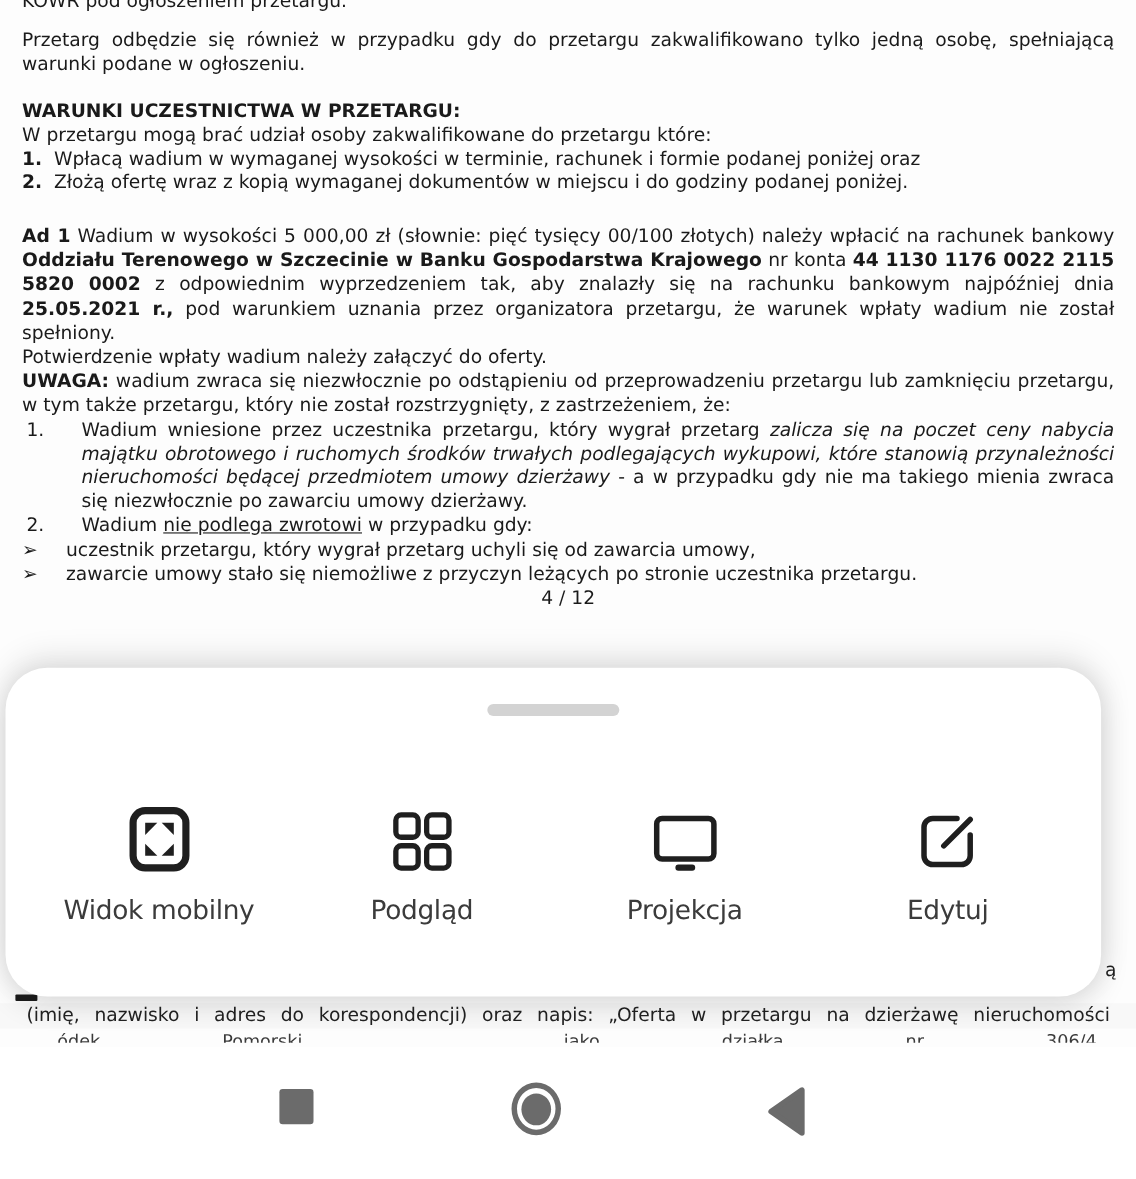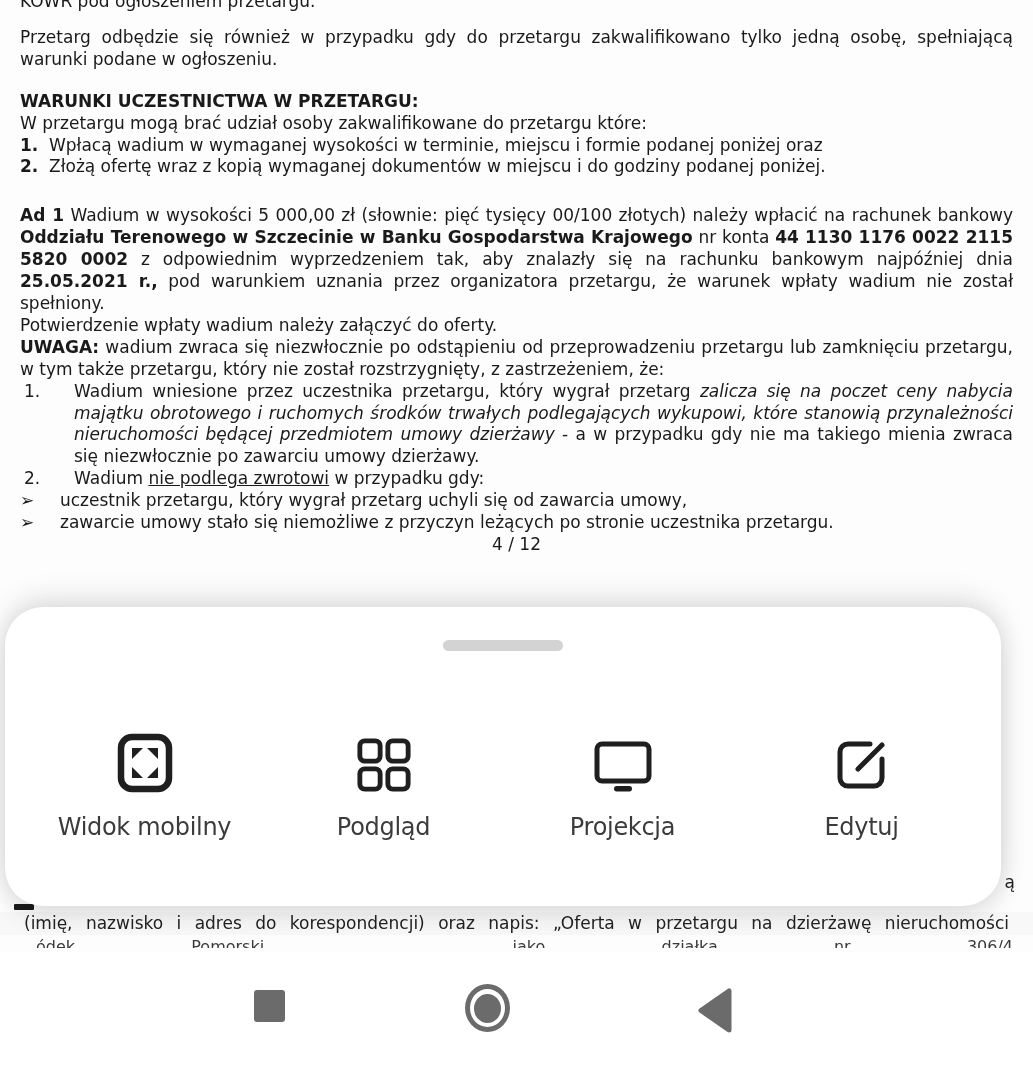--- a/index.html
+++ b/index.html
@@ -28,21 +28,21 @@
   
   .frag{position:absolute;color:#1f1f1f;font-size:17px;z-index:2;}
   .frag-a{top:872px;right:18px;}
   .frag-b{top:940px;right:10px;margin-top:48px;}
   .frag-sliver{position:absolute;left:14px;top:904px;width:20px;height:6px;background:#1c1c1c;
                border-radius:1px;z-index:2;}
   .bottom-line{position:absolute;top:912px;left:0;right:0;padding:0 24px;color:#222;
                font-size:17px;line-height:23px;text-align:justify;text-align-last:justify;z-index:2;
                background:#f8f8f8;}
   .bottom-cut{position:absolute;top:937px;left:0;right:0;height:11px;overflow:hidden;
-              padding:0 20px;color:#3a3a3a;font-size:16px;text-align:justify;text-align-last:justify;z-index:2;}
+              padding:0 36px;color:#3a3a3a;font-size:16px;text-align:justify;text-align-last:justify;z-index:2;}
 
   
   .sheet{position:absolute;left:5px;top:607px;width:996px;height:299px;background:#ffffff;
          border-radius:38px;z-index:5;
          box-shadow:0 -10px 28px rgba(0,0,0,0.10),0 8px 26px rgba(0,0,0,0.12);}
   .handle{position:absolute;top:33px;left:50%;transform:translateX(-50%);
           width:120px;height:11px;border-radius:6px;background:#d3d3d3;}
   .actions{position:absolute;top:126px;left:0;right:0;display:flex;justify-content:center;}
   .action{width:239px;display:flex;flex-direction:column;align-items:center;cursor:pointer;}
   .icon-box{height:60px;display:flex;align-items:flex-end;justify-content:center;}
@@ -66,21 +66,21 @@
 <div class="screen">
 
   <div class="doc">
     <p>KOWR pod ogłoszeniem przetargu.</p>
     <p class="gap-sm">Przetarg odbędzie się również w przypadku gdy do przetargu zakwalifikowano tylko jedną osobę, spełniającą warunki podane w ogłoszeniu.</p>
 
     <p class="b gap-md">WARUNKI UCZESTNICTWA W PRZETARGU:</p>
     <p>W przetargu mogą brać udział osoby zakwalifikowane do przetargu które:</p>
     <div class="hrow">
       <span class="num">1.</span>
-      <span class="txt">Wpłacą wadium w wymaganej wysokości w terminie, miejscu i formie podanej poniżej oraz</span>
+      <span class="txt">Wpłacą wadium w wymaganej wysokości w terminie, rachunek i formie podanej poniżej oraz</span>
     </div>
     <div class="hrow">
       <span class="num">2.</span>
       <span class="txt">Złożą ofertę wraz z kopią wymaganej dokumentów w miejscu i do godziny podanej poniżej.</span>
     </div>
 
     <p class="gap-lg"><span class="b">Ad 1</span><span> Wadium w wysokości 5 000,00 zł (słownie: pięć tysięcy 00/100 złotych) należy wpłacić na rachunek bankowy </span><span class="b">Oddziału Terenowego w Szczecinie w Banku Gospodarstwa Krajowego</span><span> nr konta </span><span class="b">44 1130 1176 0022 2115 5820 0002</span><span> z odpowiednim wyprzedzeniem tak, aby znalazły się na rachunku bankowym najpóźniej dnia </span><span class="b">25.05.2021 r.,</span><span> pod warunkiem uznania przez organizatora przetargu, że warunek wpłaty wadium nie został spełniony.</span></p>
 
     <p>Potwierdzenie wpłaty wadium należy załączyć do oferty.</p>
     <p><span class="b">UWAGA:</span><span> wadium zwraca się niezwłocznie po odstąpieniu od przeprowadzeniu przetargu lub zamknięciu przetargu, w tym także przetargu, który nie został rozstrzygnięty, z zastrzeżeniem, że:</span></p>

